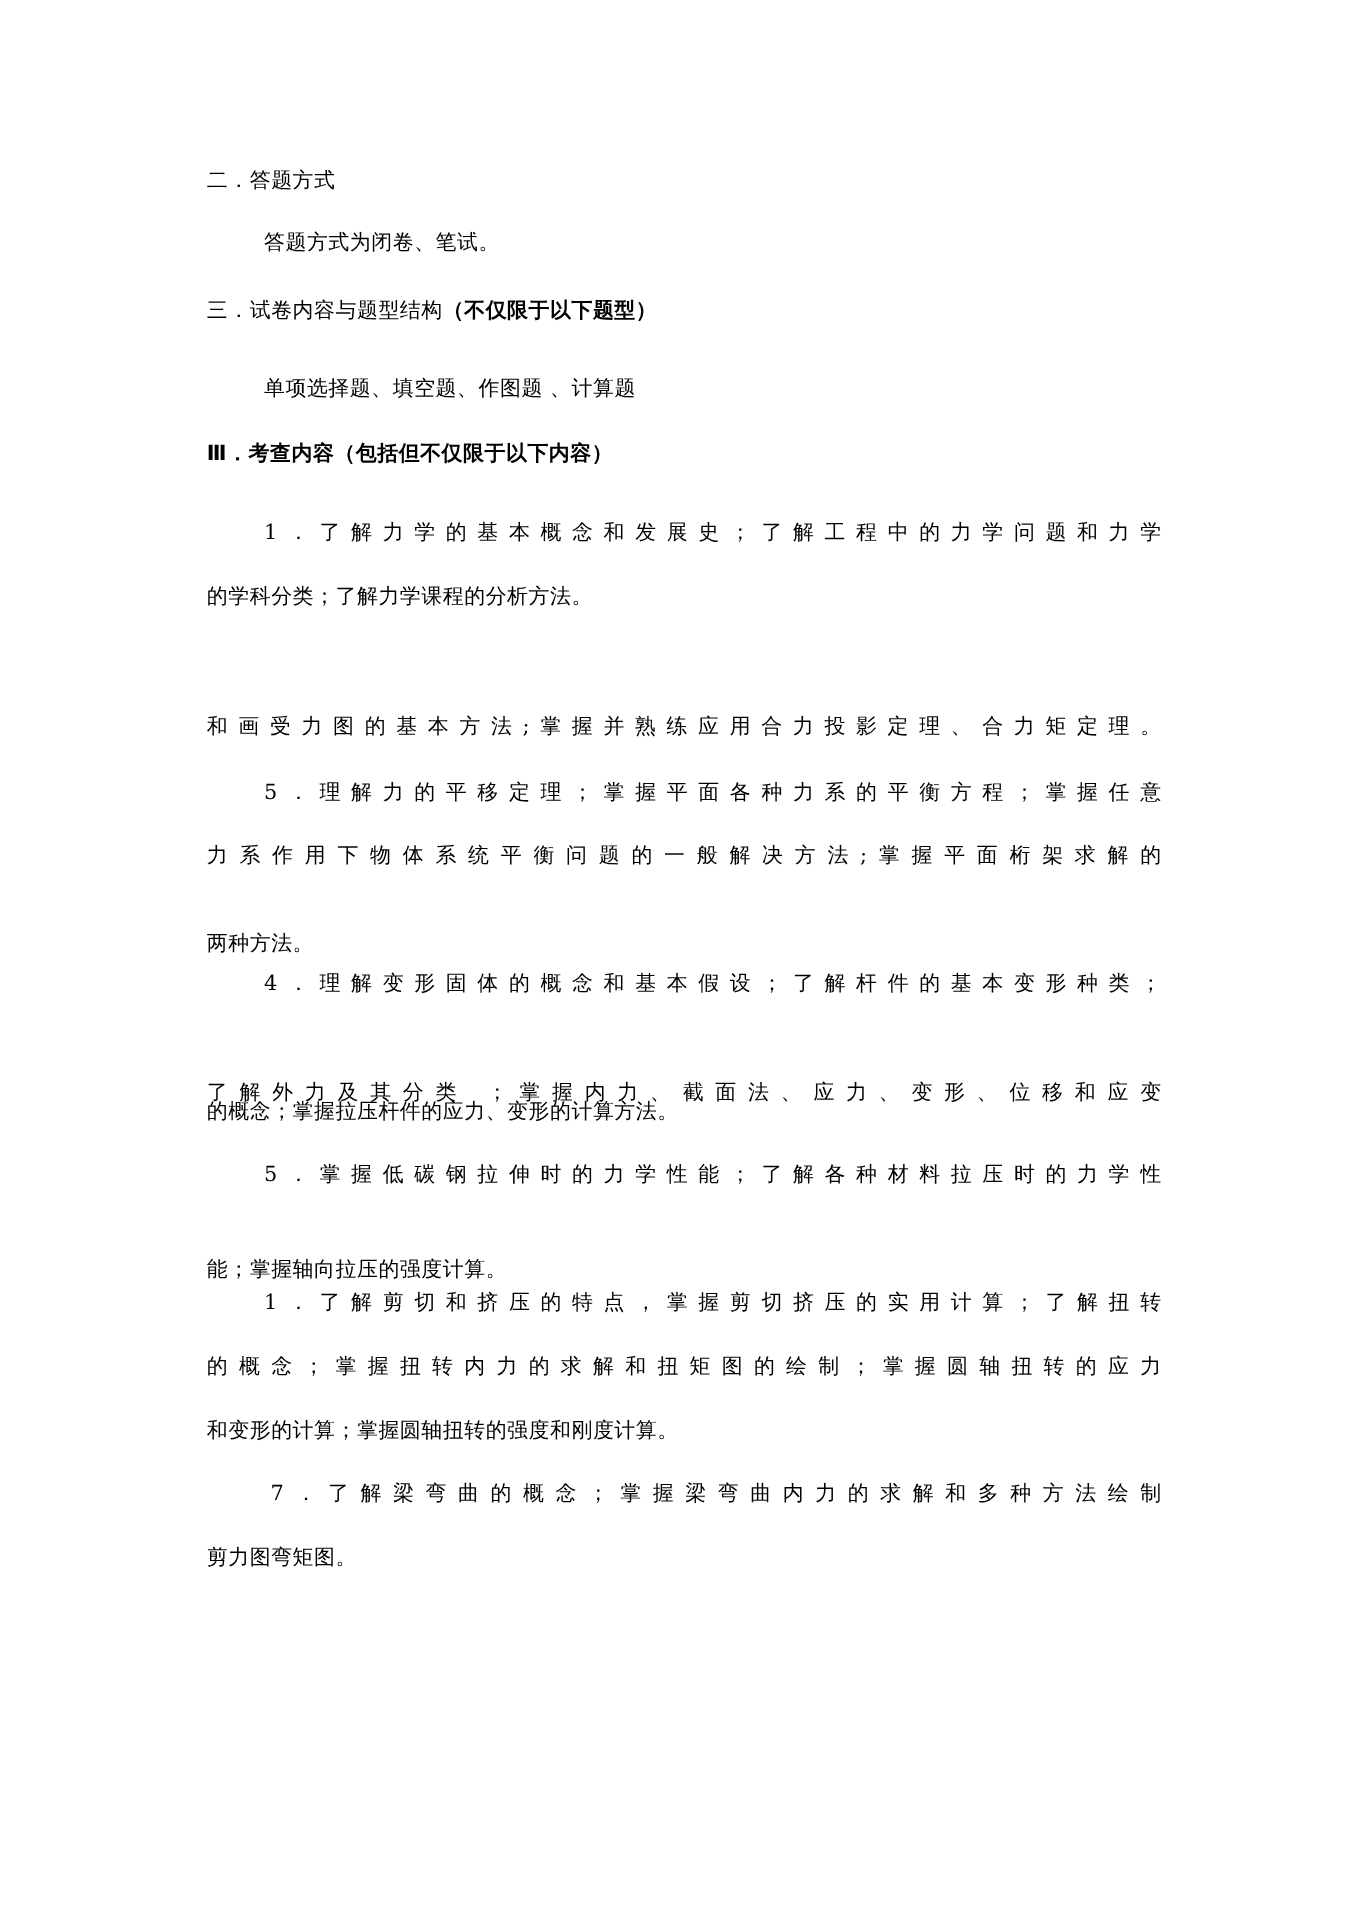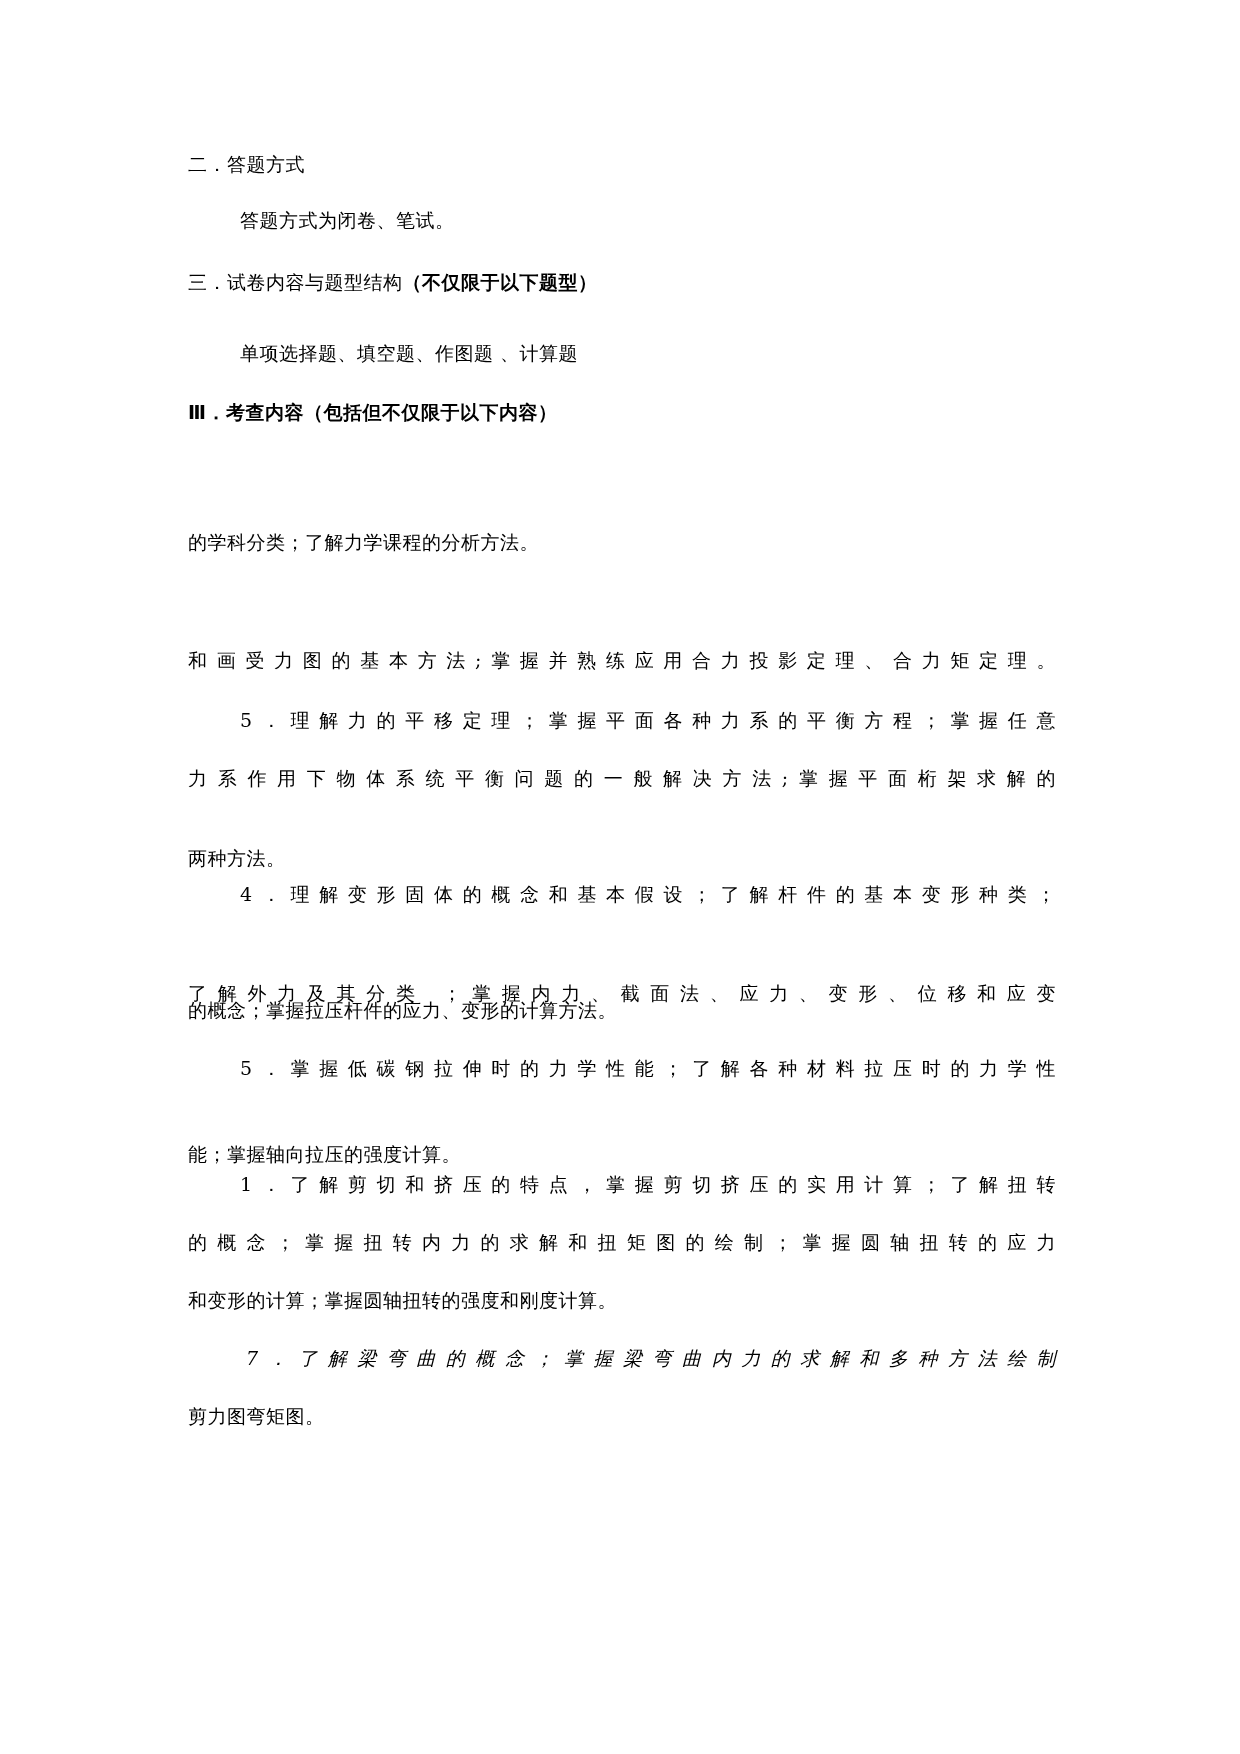--- a/index.html
+++ b/index.html
@@ -45,35 +45,36 @@
 <div class="page">
 
   <div class="line" style="top:146px;">二．答题方式</div>
   <div class="line indent1" style="top:202px;">答题方式为闭卷、笔试。</div>
 
   <div class="line" style="top:264px;"><span>三．试卷内容与题型结构</span><span class="bold">（不仅限于以下题型）</span></div>
   <div class="line indent1" style="top:335px;">单项选择题、填空题、作图题 、计算题</div>
 
   <div class="line bold" style="top:394px;">Ⅲ．考查内容（包括但不仅限于以下内容）</div>
 
+  <div class="line indent1 justify para-first" style="top:466px;">1．了解力学的基本概念和发展史；了解工程中的力学问题和力学</div>
   <div class="line" style="top:524px;">的学科分类；了解力学课程的分析方法。</div>
 
   <div class="line justify" style="top:642px;">和画受力图的基本方法;掌握并熟练应用合力投影定理、合力矩定理。</div>
 
   <div class="line indent1 justify para-first" style="top:702px;">5．理解力的平移定理；掌握平面各种力系的平衡方程；掌握任意</div>
   <div class="line justify" style="top:760px;">力系作用下物体系统平衡问题的一般解决方法;掌握平面桁架求解的</div>
   <div class="line" style="top:840px;">两种方法。</div>
 
   <div class="line indent1 justify para-first" style="top:876px;">4．理解变形固体的概念和基本假设；了解杆件的基本变形种类；</div>
   <div class="line justify" style="top:934px;margin-top:41px;">了解外力及其分类 ；掌握内力、截面法、应力、变形、位移和应变</div>
   <div class="line" style="top:992px;">的概念；掌握拉压杆件的应力、变形的计算方法。</div>
 
   <div class="line indent1 justify para-first" style="top:1050px;">5．掌握低碳钢拉伸时的力学性能；了解各种材料拉压时的力学性</div>
   <div class="line" style="top:1136px;">能；掌握轴向拉压的强度计算。</div>
 
   <div class="line indent1 justify para-first" style="top:1166px;">1．了解剪切和挤压的特点，掌握剪切挤压的实用计算；了解扭转</div>
   <div class="line justify" style="top:1224px;">的概念；掌握扭转内力的求解和扭矩图的绘制；掌握圆轴扭转的应力</div>
   <div class="line" style="top:1282px;">和变形的计算；掌握圆轴扭转的强度和刚度计算。</div>
 
-  <div class="line justify" style="top:1340px; left:246px; width:810px;font-style:italic;">7．了解梁弯曲的概念；掌握梁弯曲内力的求解和多种方法绘制</div>
+  <div class="line justify" style="top:1340px; left:246px; width:810px;">7．了解梁弯曲的概念；掌握梁弯曲内力的求解和多种方法绘制</div>
   <div class="line" style="top:1398px;">剪力图弯矩图。</div>
 
 </div>
 
 </body></html>

